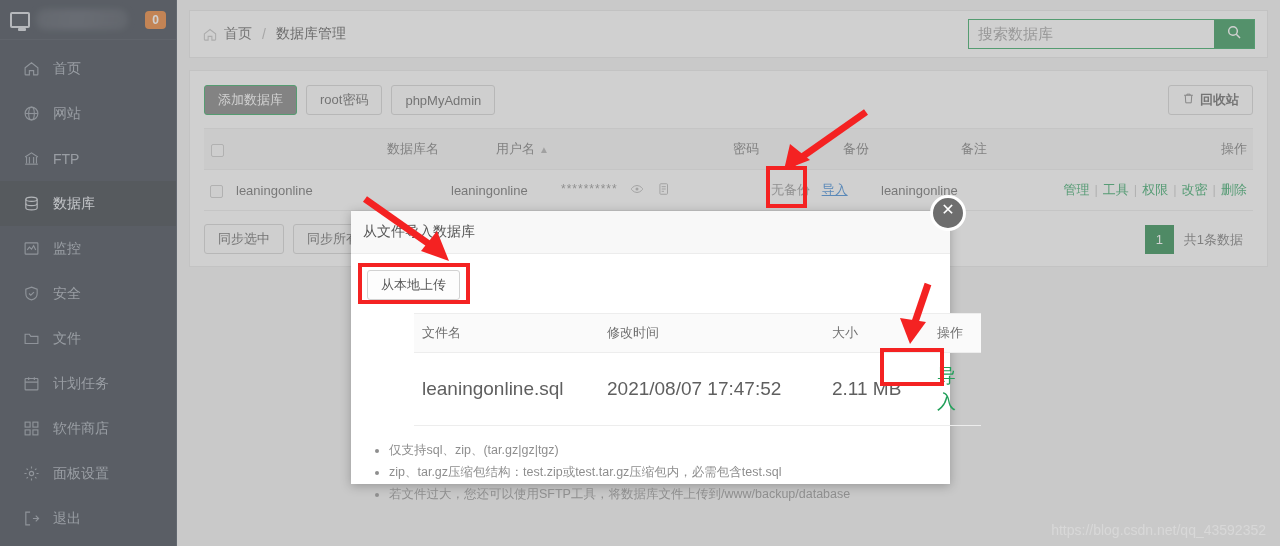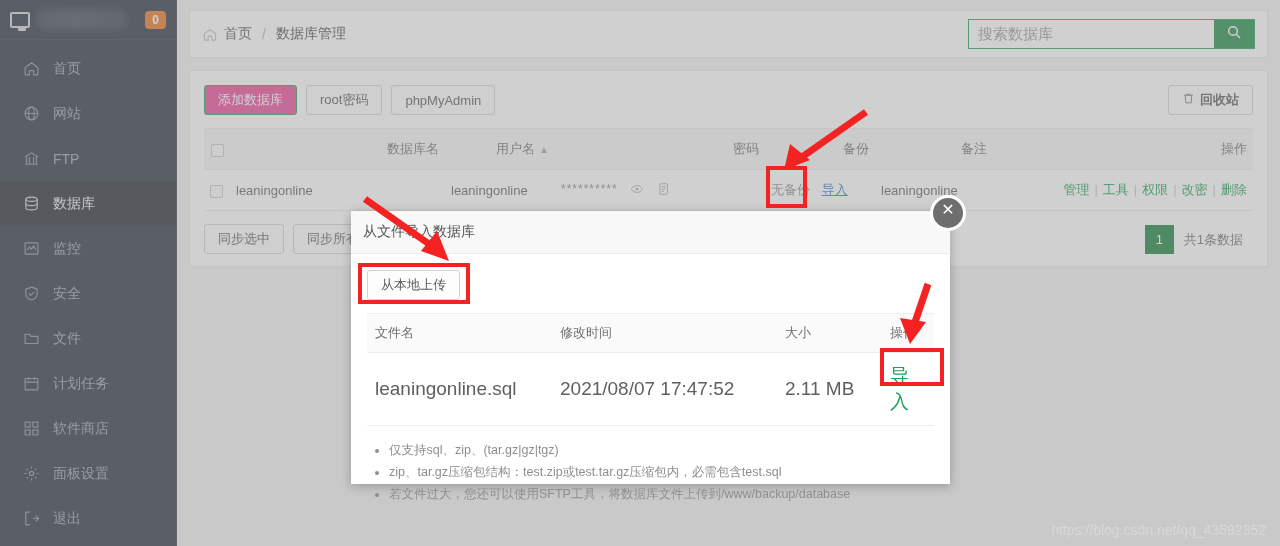--- a/index.html
+++ b/index.html
@@ -137,21 +137,21 @@
     height: 30px; padding: 0 13px;
     border: 1px solid #d2d2d2;
     background: #fdfdfd;
     font-size: 13px; color: #585858;
     border-radius: 3px;
     display: inline-flex; align-items: center; gap: 5px;
     cursor: pointer;
     font-family: "Liberation Sans", sans-serif;
   }
   .btn.primary {
-    background: #ec4899; border-color: #20a053; color: #fff;
+    background: #737373; border-color: #20a053; color: #fff;
   }
   .btn.recycle { margin-left: auto; font-weight: bold; }
 
   table.dbtable { width: 100%; border-collapse: collapse; margin-top: 13px; }
   table.dbtable th {
     background: #f6f6f6;
     font-weight: normal;
     font-size: 13px; color: #6f6f6f;
     text-align: right;
     padding: 11px 6px;
@@ -212,21 +212,21 @@
   .modal-close {
     position: absolute; right: -16px; top: -16px;
     width: 30px; height: 30px; border-radius: 50%;
     background: #6e6e6e; border: 3px solid #fff;
     color: #fff; font-size: 16px; line-height: 24px;
     text-align: center; cursor: pointer;
     z-index: 70; box-sizing: content-box;
   }
   .modal-body { padding: 16px 16px 0 16px; }
   .upload-row { margin-bottom: 13px; }
-  table.filetable { width: 100%; border-collapse: collapse; }
+  table.filetable { width: 100%; border-collapse: collapse; margin-left: 47px; }
   table.filetable th {
     background: #fafafa;
     font-weight: normal;
     text-align: left;
     font-size: 13px; color: #6f6f6f;
     padding: 10px 8px;
     border-top: 1px solid #ededed;
     border-bottom: 1px solid #ededed;
   }
   table.filetable td {

